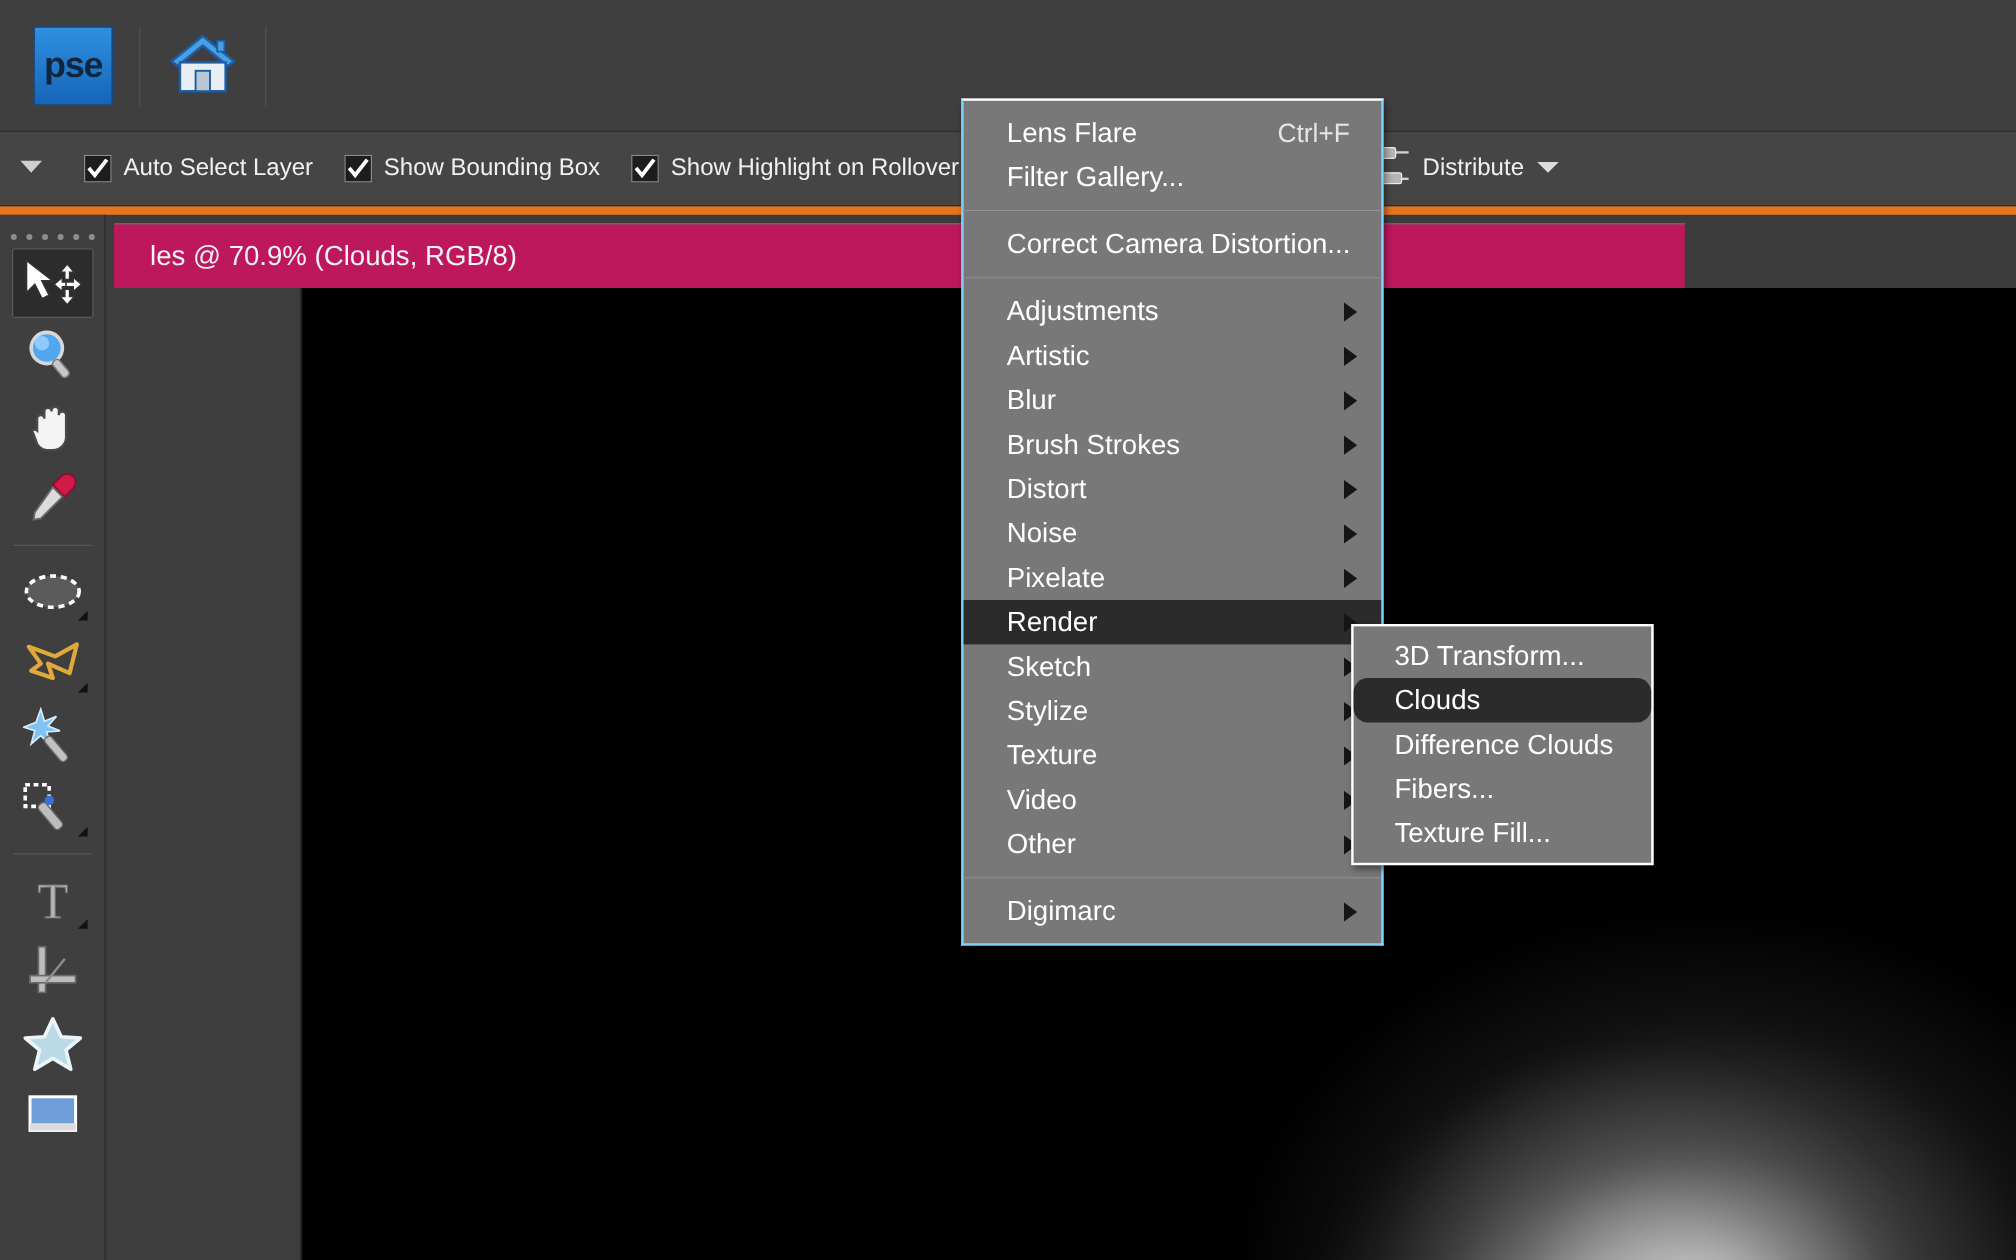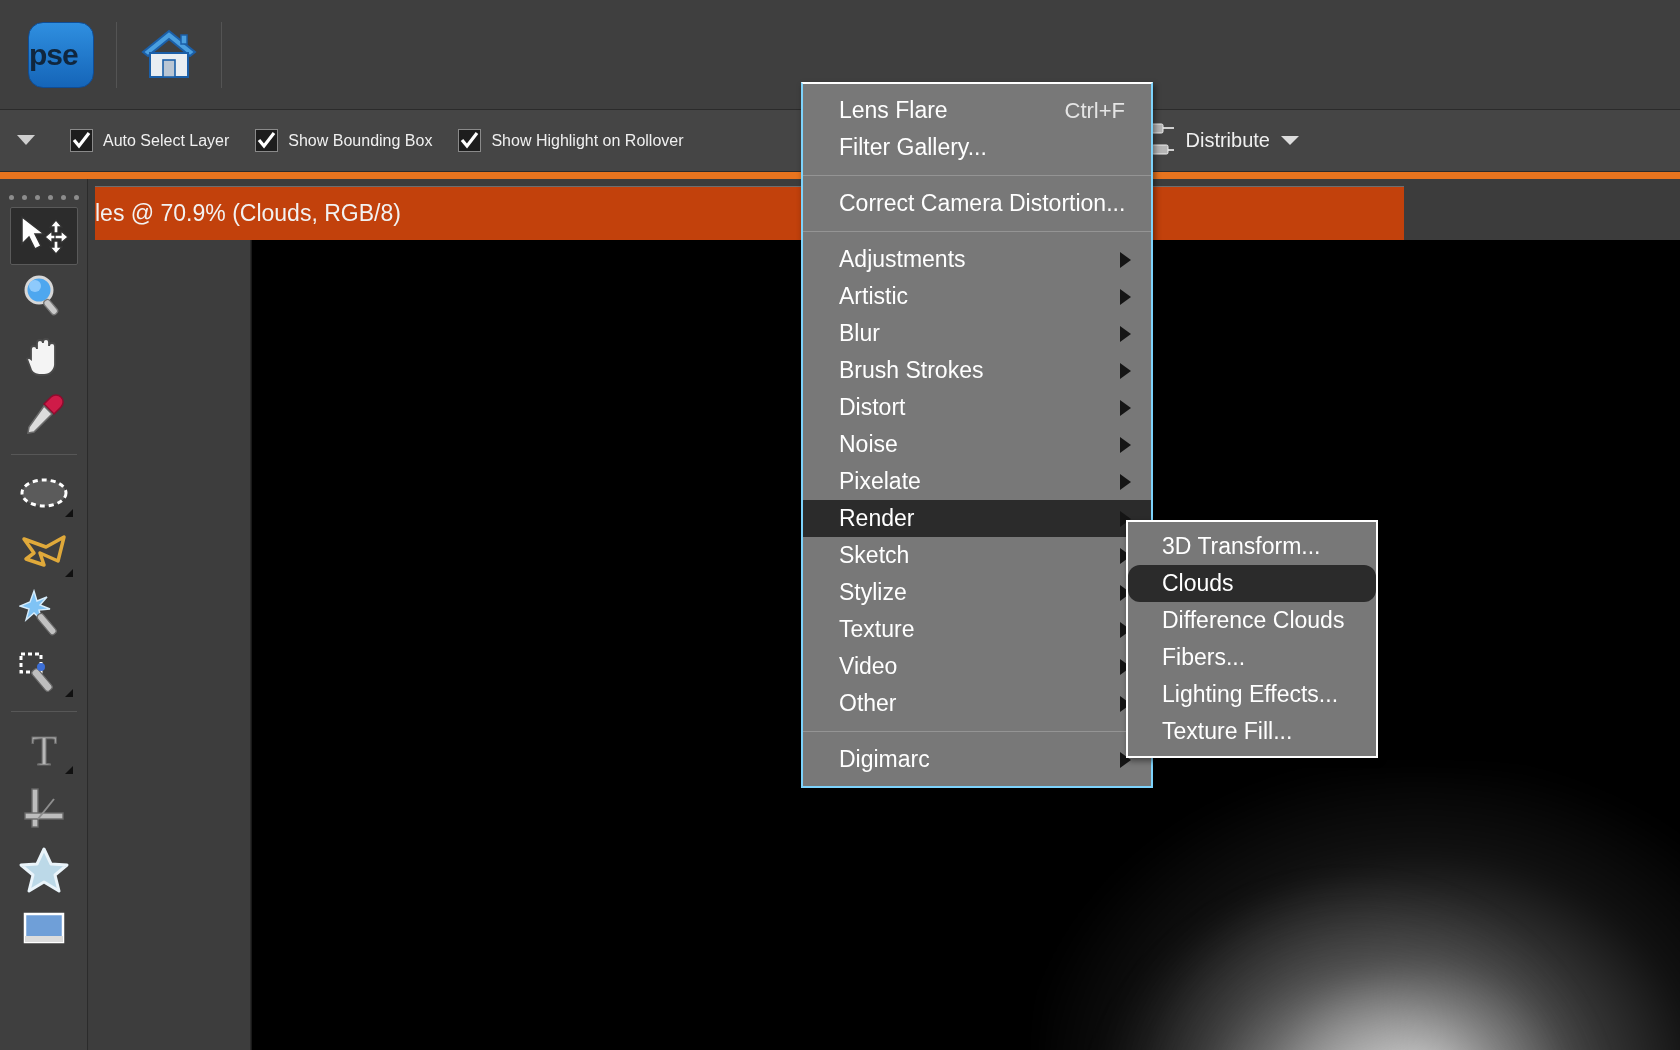--- a/index.html
+++ b/index.html
@@ -16,22 +16,22 @@
   .menubar {
     position: absolute; left: 0; top: 0; width: 1680px; height: 110px;
     background: #3f3f3f;
     border-bottom: 1px solid #2b2b2b;
     display: flex; align-items: center;
   }
   .pse-logo {
     width: 66px; height: 66px; margin-left: 28px;
     background: linear-gradient(#2f8fe0, #1565b8);
     border: 1px solid #0f4d96;
-    border-radius: 15px;
-    display: flex; align-items: center; 
+    border-radius: 2px;
+    display: flex; align-items: center; justify-content: center;
     color: #10263d; font-weight: bold; font-size: 30px;
     letter-spacing: -1px;
     font-family: "Liberation Sans", sans-serif;
   }
   .tb-sep {
     width: 1px; height: 66px; background: #545454;
     margin: 0 22px;
   }
   .home-btn {
     width: 60px; height: 60px;
@@ -71,21 +71,21 @@
     display: flex; align-items: center;
     margin-left: 26px; cursor: pointer;
   }
   .chkbox {
     width: 23px; height: 23px;
     background: #1d1d1d; border: 1px solid #8a8a8a;
     display: flex; align-items: center; justify-content: center;
     margin-right: 10px;
   }
   .chkbox svg { display:block; }
-  .opt-label { color: #f0f0f0; font-size: 16px; white-space: nowrap; }
+  .opt-label { color: #f0f0f0; font-size: 20px; white-space: nowrap; }
   .opt-divider { width: 2px; height: 44px; background: #5e5e5e; border-left:1px solid #2e2e2e; margin: 0 18px; }
   .distribute {
     display: flex; align-items: center; cursor: pointer;
   }
   .distribute .dlabel { color: #f0f0f0; font-size: 20px; margin-left: 12px; }
   .caret-dn { margin-left: 10px; }
 
   
   .orange-bar {
     position: absolute; left: 0; top: 172px; width: 1680px; height: 7px;
@@ -114,24 +114,24 @@
     width: 0; height: 0;
     border-left: 8px solid transparent;
     border-bottom: 8px solid #111;
   }
   .tool-sep { width: 66px; height: 1px; background: #575757; margin: 9px auto; }
 
   
   .doctab {
     position: absolute; left: 95px; top: 186px;
     width: 1309px; height: 54px;
-    background: #c2410c;
+    background: #be185d;
     border-top: 1px solid #6e6e6e;
     color: #f2f2f2; font-size: 23px;
-    display: flex; align-items: center; padding-left: 0;
+    display: flex; align-items: center; padding-left: 30px;
   }
   .canvas-area {
     position: absolute; left: 89px; top: 240px; width: 1591px; height: 810px;
     background: #1a1a1a;
   }
   .canvas-gutter {
     position: absolute; left: 0; top: 0; width: 162px; height: 810px;
     background: #3d3d3d; border-right: 1px solid #2a2a2a;
   }
   .canvas-img {
@@ -475,20 +475,17 @@
       <div class="srow hl">
         <span class="slabel">Clouds</span>
       </div>
       <div class="srow">
         <span class="slabel">Difference Clouds</span>
       </div>
       <div class="srow">
         <span class="slabel">Fibers...</span>
       </div>
       <div class="srow">
-        <span class="slabel">Lighting Effects...</span>
-      </div>
-      <div class="srow">
         <span class="slabel">Texture Fill...</span>
       </div>
     </div>
 
 </div>
 
 </body></html>

